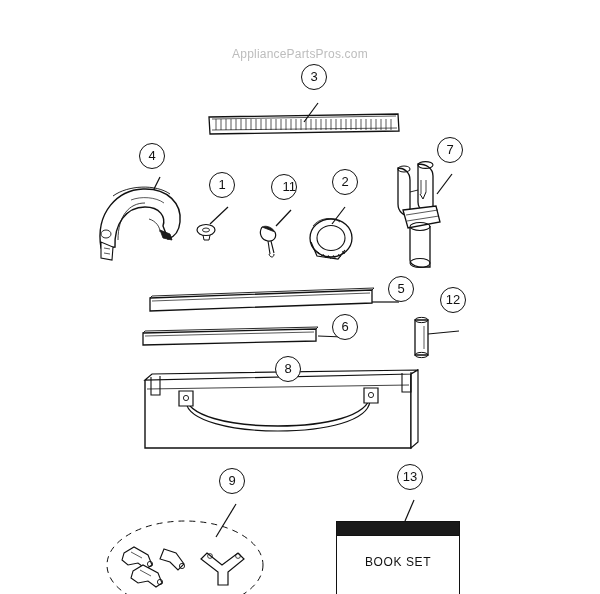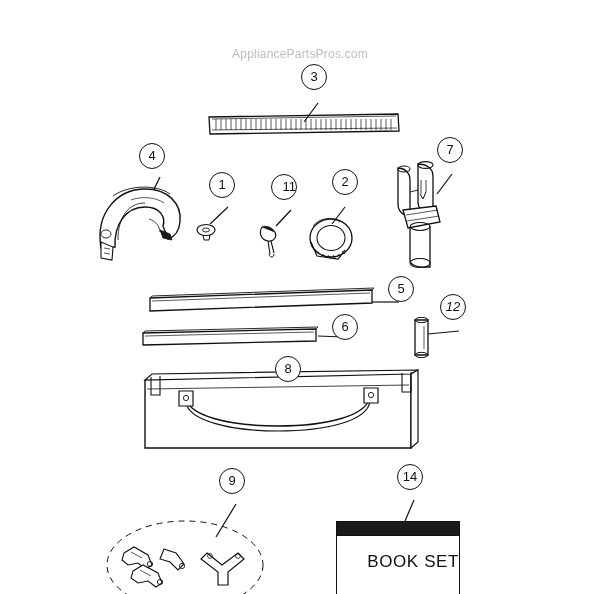--- a/index.html
+++ b/index.html
@@ -62,22 +62,22 @@
     box-sizing: border-box;
     z-index: 4;
   }
   .bookbox .bar {
     height: 13px;
     background: #1a1a1a;
     border-bottom: 1.4px solid #111;
   }
   .bookbox .txt {
     margin-top: 13px;
-    text-align: right;
-    font-size: 17px;
+    text-align: center;
+    font-size: 12px;
     color: #111;
     letter-spacing: 0.6px;
     line-height: 26px;
   }
 </style>
 </head>
 <body>
 
 <div id="page">
 
@@ -269,20 +269,20 @@
   </div>
 
   <div id="callouts">
       <div class="callout" style="left: 301px; top: 20px;">3</div>
       <div class="callout" style="left: 139px; top: 99px;">4</div>
       <div class="callout" style="left: 437px; top: 93px;">7</div>
       <div class="callout" style="left: 209px; top: 128px;">1</div>
       <div class="callout" style="left: 271px; top: 130px; text-align: right;">11</div>
       <div class="callout" style="left: 332px; top: 125px;">2</div>
       <div class="callout" style="left: 388px; top: 232px;">5</div>
-      <div class="callout" style="left: 440px; top: 250px; font-style: italic;">12</div>
+      <div class="callout" style="left: 440px; top: 243px;">12</div>
       <div class="callout" style="left: 332px; top: 270px;">6</div>
       <div class="callout" style="left: 275px; top: 312px;">8</div>
       <div class="callout" style="left: 219px; top: 424px;">9</div>
-      <div class="callout" style="left: 397px; top: 420px;">14</div>
+      <div class="callout" style="left: 397px; top: 420px;">13</div>
     </div>
 
 </div>
 
 </body></html>

